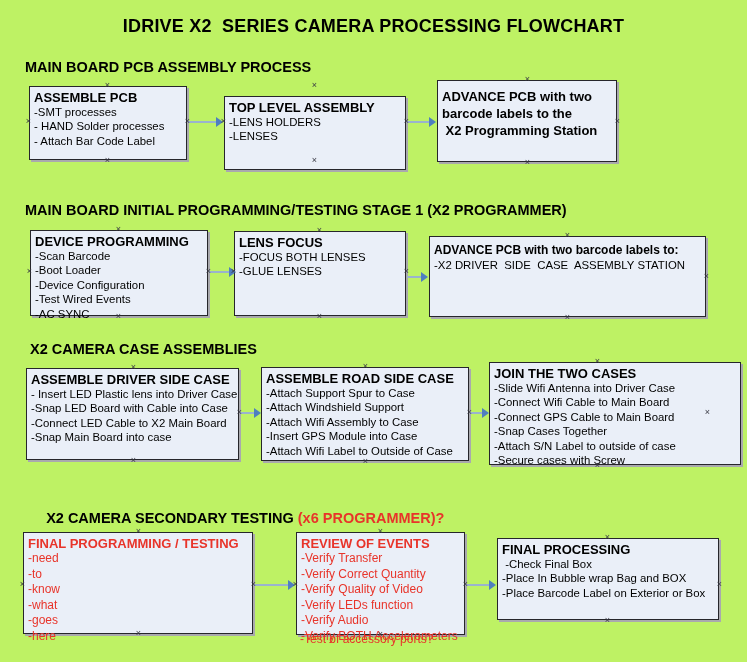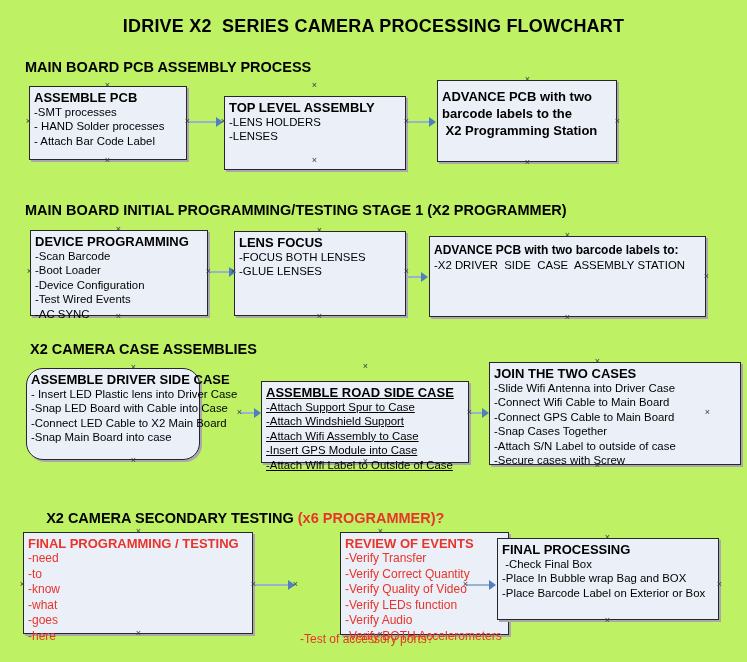--- a/index.html
+++ b/index.html
@@ -200,29 +200,29 @@
   <div class="xmark" style="left:230px; top:268px;"></div>
   <div class="xmark" style="left:316px; top:227px;"></div>
   <div class="xmark" style="left:316px; top:313px;"></div>
   <div class="xmark" style="left:403px; top:268px;"></div>
   <div class="xmark" style="left:564px; top:232px;"></div>
   <div class="xmark" style="left:564px; top:314px;"></div>
   <div class="xmark" style="left:703px; top:273px;"></div>
 
   <div class="section-head" style="left:30px; top:341px;">X2 CAMERA CASE ASSEMBLIES</div>
 
-  <div class="box" style="left:26px; top:368px; width:174px; height:92px;border-radius:17px;">
+  <div class="box" style="left:26px; top:368px; width:213px; height:92px;">
     <div class="b-title">ASSEMBLE DRIVER SIDE CASE</div>
     <div class="b-line">- Insert LED Plastic lens into Driver Case</div>
     <div class="b-line">-Snap LED Board with Cable into Case</div>
     <div class="b-line">-Connect LED Cable to X2 Main Board</div>
     <div class="b-line">-Snap Main Board into case</div>
   </div>
 
-  <div class="box" style="left:261px; top:381px; width:208px; height:82px;text-decoration:underline;">
+  <div class="box" style="left:261px; top:367px; width:208px; height:94px;">
     <div class="b-title">ASSEMBLE ROAD SIDE CASE</div>
     <div class="b-line">-Attach Support Spur to Case</div>
     <div class="b-line">-Attach Windshield Support</div>
     <div class="b-line">-Attach Wifi Assembly to Case</div>
     <div class="b-line">-Insert GPS Module into Case</div>
     <div class="b-line">-Attach Wifi Label to Outside of Case</div>
   </div>
 
   <div class="box" style="left:489px; top:362px; width:252px; height:103px;">
     <div class="b-title">JOIN THE TWO CASES</div>
@@ -256,21 +256,21 @@
   <div class="box red" style="left:23px; top:532px; width:230px; height:102px;">
     <div class="b-title">FINAL PROGRAMMING / TESTING</div>
     <div class="b-line">-need</div>
     <div class="b-line">-to</div>
     <div class="b-line">-know</div>
     <div class="b-line">-what</div>
     <div class="b-line">-goes</div>
     <div class="b-line">-here</div>
   </div>
 
-  <div class="box red" style="left:296px; top:532px; width:169px; height:103px;margin-left:44px;">
+  <div class="box red" style="left:296px; top:532px; width:169px; height:103px;">
     <div class="b-title">REVIEW OF EVENTS</div>
     <div class="b-line">-Verify Transfer</div>
     <div class="b-line">-Verify Correct Quantity</div>
     <div class="b-line">-Verify Quality of Video</div>
     <div class="b-line">-Verify LEDs function</div>
     <div class="b-line">-Verify Audio</div>
     <div class="b-line">-Verify BOTH Accelerometers</div>
   </div>
   <div class="overflow-line" style="left:300px; top:632px;">-Test of accessory ports?</div>
 

